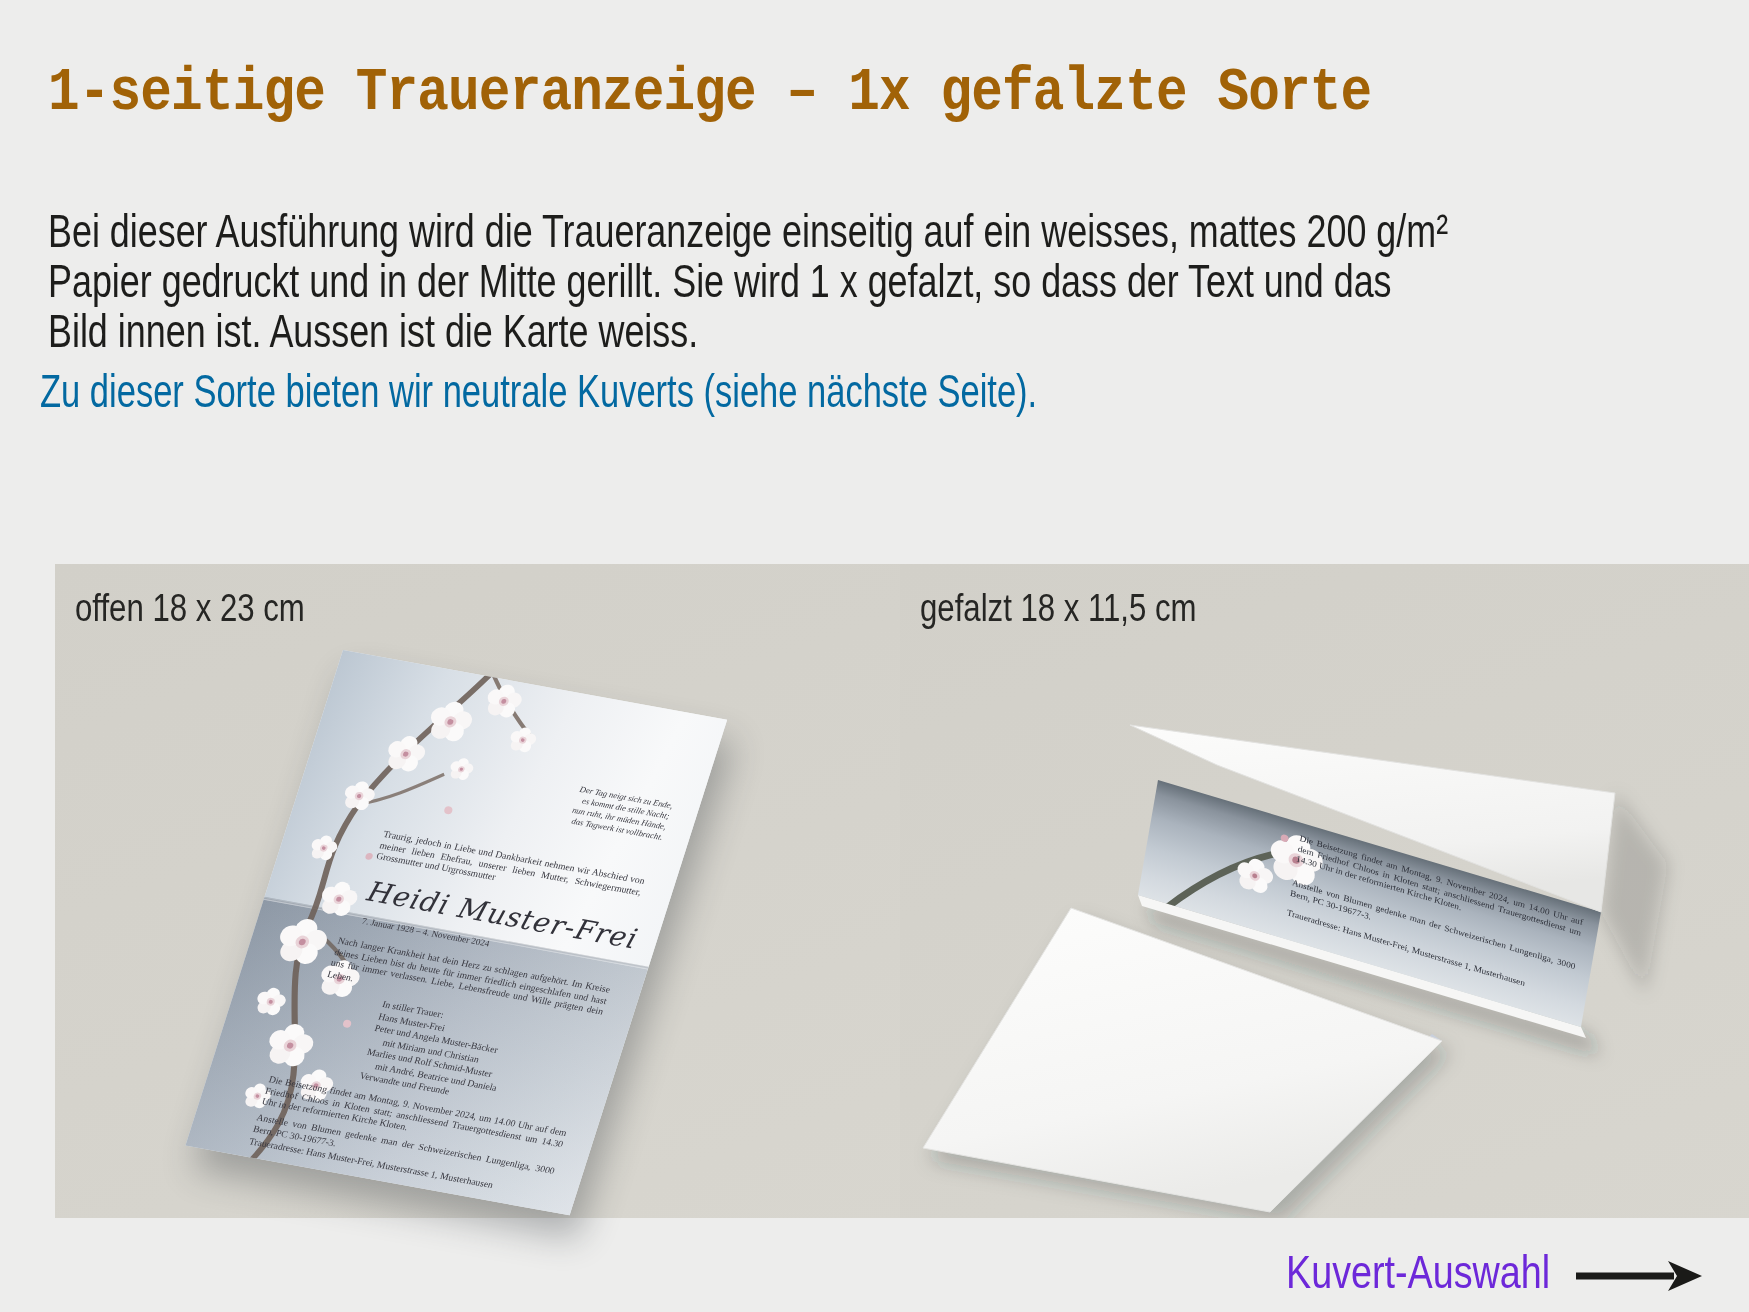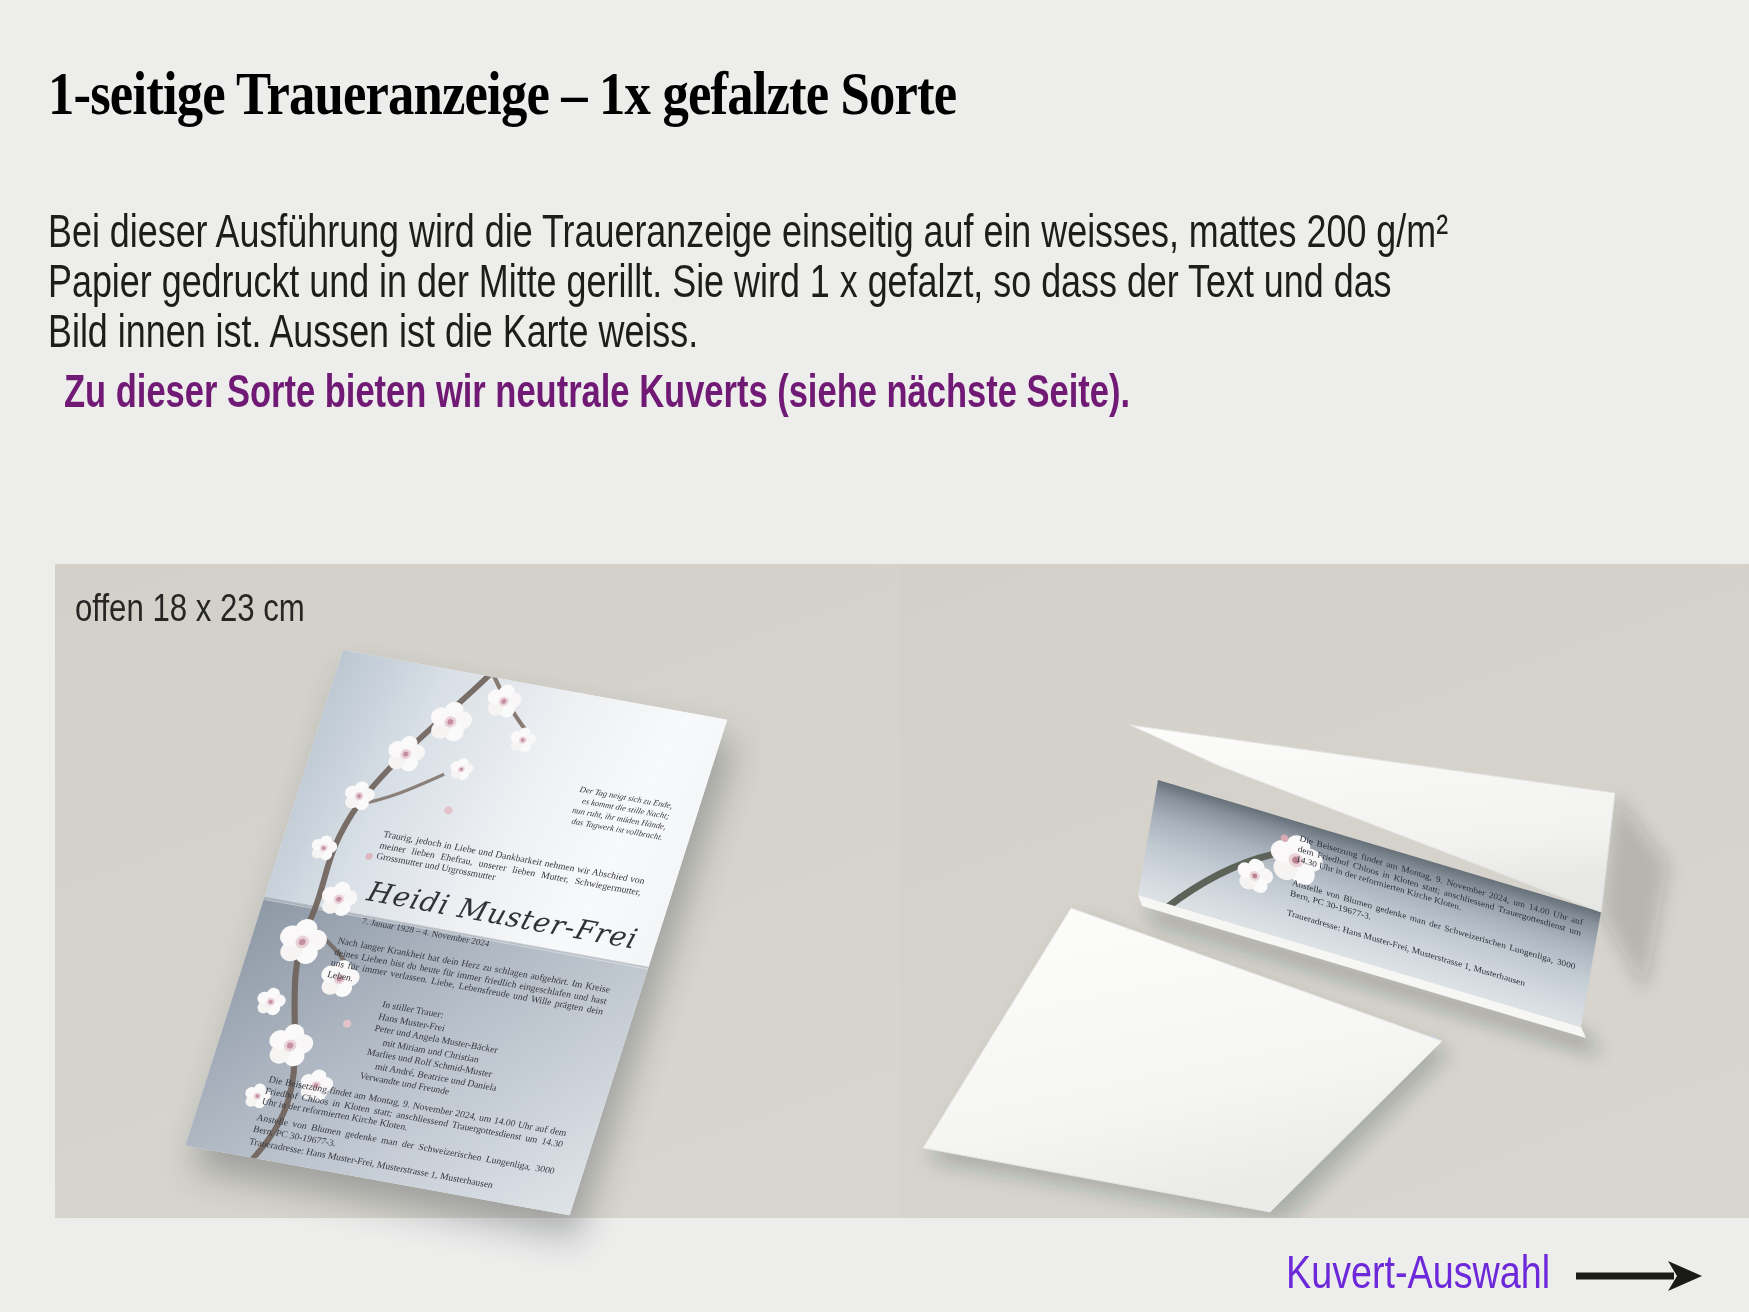--- a/index.html
+++ b/index.html
@@ -12,30 +12,30 @@
   .abs{position:absolute;}
   .cond{display:inline-block;transform-origin:0 0;white-space:nowrap;}
   .sx85{transform:scaleX(.85);}
   .sx82{transform:scaleX(.82);}
   .sx78{transform:scaleX(.78);}
   .sx75{transform:scaleX(.75);}
 
   
   #page-title{
     left:48px;top:56px;width:1700px;
-    font-family:Liberation Serif, serif;
-    font-size:62px;line-height:74px;letter-spacing:-1px;color:#000000;
+    font-family:Liberation Mono, monospace;
+    font-size:62px;line-height:74px;letter-spacing:-1px;color:#a16207;
   }
   #page-title .t1{font-weight:600;}
   #page-title .t2{font-weight:800;}
 
   
   #intro{left:48px;top:206px;font-size:46px;line-height:50px;color:#1d1d1b;}
   #intro .line{white-space:nowrap;}
-  #note{left:64px;top:366px;font-size:46px;line-height:50px;font-weight:bold;color:#701a75;}
+  #note{left:40px;top:366px;font-size:46px;line-height:50px;font-weight:normal;color:#0369a1;}
 
   
   .panel{
     top:564px;width:904px;height:654px;
     background:linear-gradient(160deg,#d2d0c9 0%,#d5d3cc 55%,#d8d6cf 100%);
   }
   #panel-open{left:55px;}
   #panel-folded{left:900px;}
   .panel-label{
     position:absolute;left:20px;top:22px;
@@ -181,20 +181,23 @@
       <div class="indent">mit André, Beatrice und Daniela</div>
       <div>Verwandte und Freunde</div>
     </div>
     <div id="card-funeral" class="card-text">Die Beisetzung findet am Montag, 9. November 2024, um 14.00 Uhr auf dem Friedhof Chloos in Kloten statt; anschliessend Trauergottesdienst um 14.30 Uhr in der reformierten Kirche Kloten.</div>
     <div id="card-donation" class="card-text">Anstelle von Blumen gedenke man der Schweizerischen Lungenliga, 3000 Bern, PC 30-19677-3.</div>
     <div id="card-address" class="card-text">Traueradresse: Hans Muster-Frei, Musterstrasse 1, Musterhausen</div>
   </div>
 </div>
 
 <div id="panel-folded" class="panel abs">
+  <div class="panel-label">
+    <span class="cond sx82">gefalzt 18 x 11,5 cm</span>
+  </div>
 
   <svg class="layer-svg" width="800" height="654" viewBox="0 0 800 654">
     <defs>
         <filter id="blur1" x="-40%" y="-40%" width="180%" height="180%">
           <feGaussianBlur stdDeviation="9"></feGaussianBlur>
         </filter>
       </defs>
     <polygon points="244,340 688,470 700,492 256,360" fill="rgba(40,45,50,0.28)" filter="url(#blur1)"></polygon>
     <polygon points="701,348 715,229 768,300 745,430" fill="rgba(40,45,50,0.18)" filter="url(#blur1)"></polygon>
     <polygon points="238,331 681,463 686,474 242,342" fill="#f6f6f5"></polygon>

